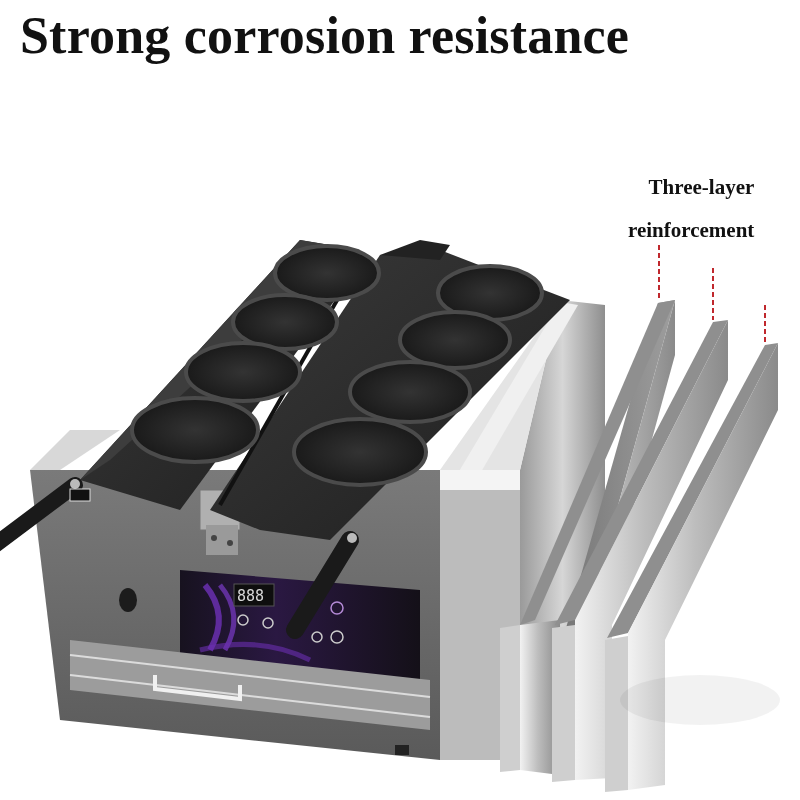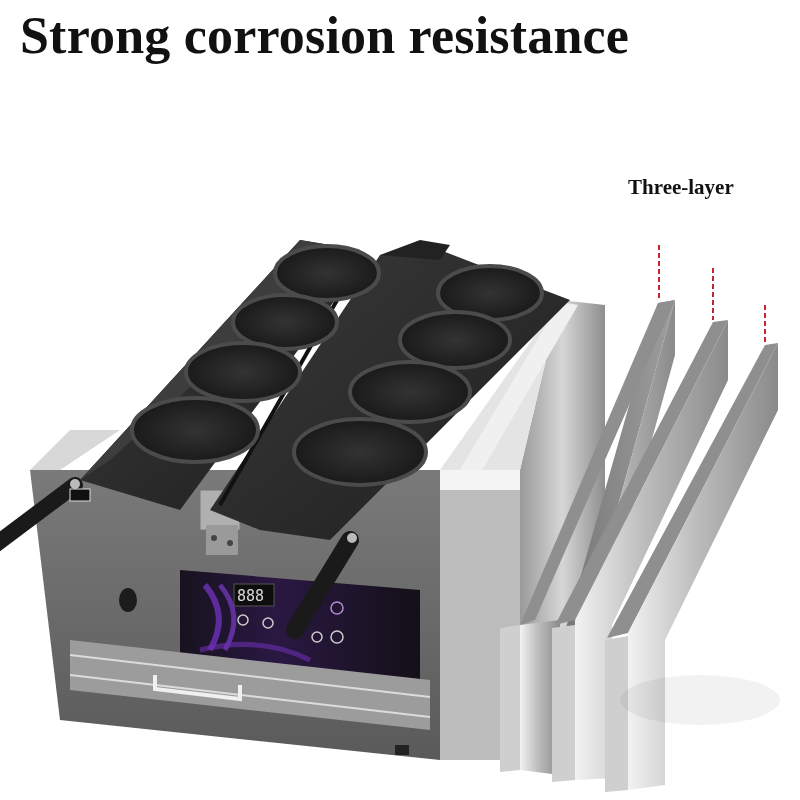--- a/index.html
+++ b/index.html
@@ -154,13 +154,14 @@
     <line x1="659" y1="245" x2="659" y2="300"></line>
     <line x1="713" y1="268" x2="713" y2="320"></line>
     <line x1="765" y1="305" x2="765" y2="345"></line>
   </g>
 </svg>
 
 <div class="headline">Strong corrosion resistance</div>
 
 <div class="callout">
   <span class="l1">Three-layer</span>
+  <span class="l2">reinforcement</span>
 </div>
 
 </body></html>

